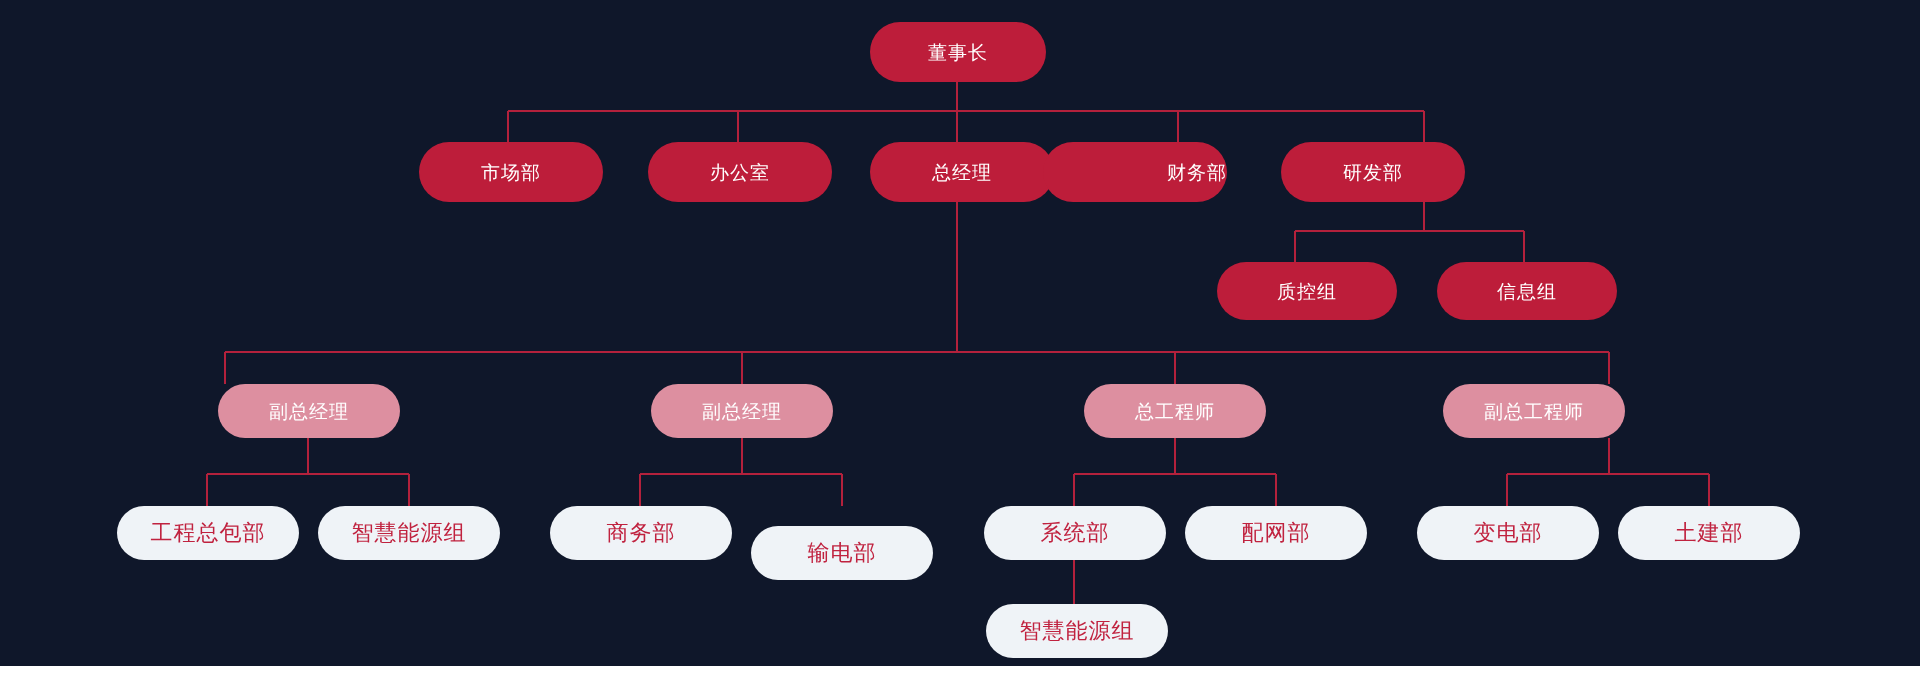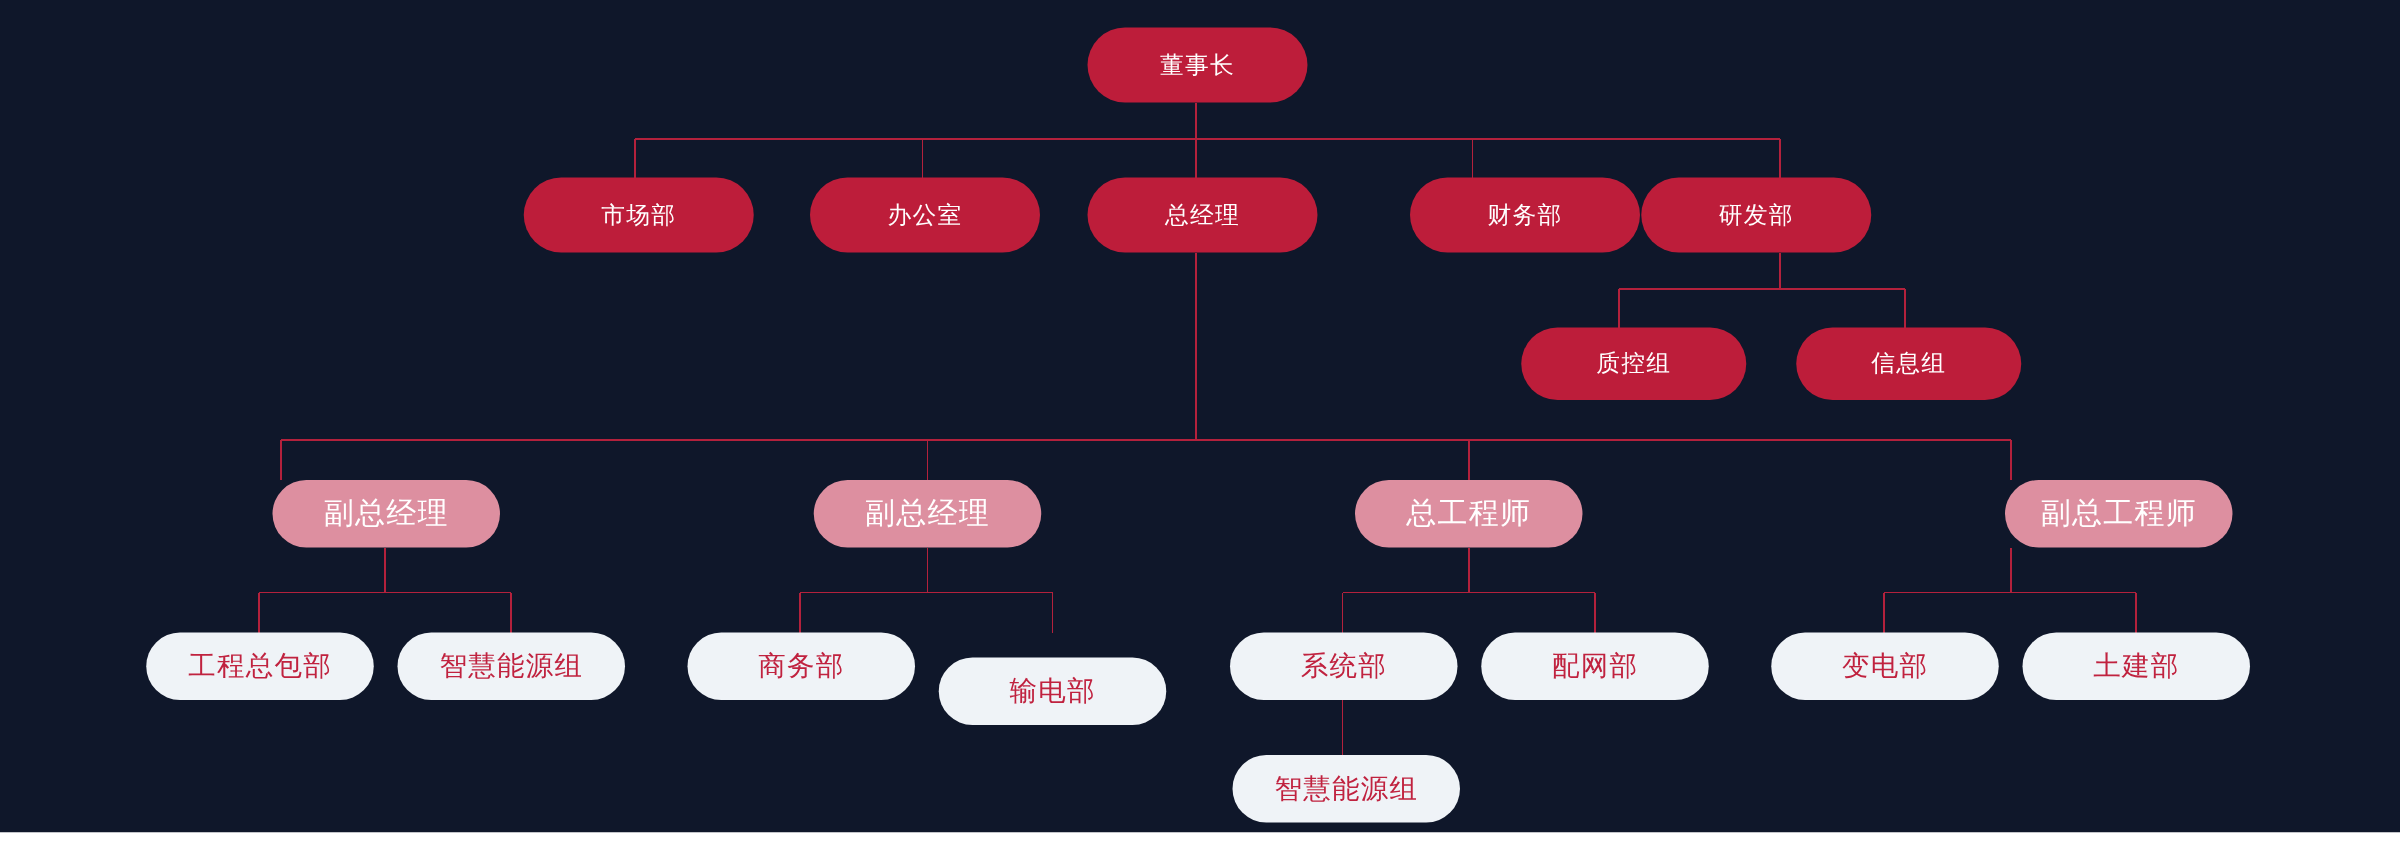--- a/index.html
+++ b/index.html
@@ -42,21 +42,21 @@
     line-height: 1;
   }
   .tier-primary {
     background: #bd1d3a;
     color: #ffffff;
     font-size: 19px;
   }
   .tier-secondary {
     background: #dd8fa0;
     color: #ffffff;
-    font-size: 24px;
+    font-size: 19px;
   }
   .tier-tertiary {
     background: #eff3f7;
     color: #c0223f;
     font-size: 22px;
   }
 </style>
 </head>
 <body>
 
@@ -103,42 +103,42 @@
       </div>
       <div class="node tier-primary" style="left: 419px; top: 142px; width: 184px; height: 60px;">
         <span class="node-label">市场部</span>
       </div>
       <div class="node tier-primary" style="left: 648px; top: 142px; width: 184px; height: 60px;">
         <span class="node-label">办公室</span>
       </div>
       <div class="node tier-primary" style="left: 870px; top: 142px; width: 184px; height: 60px;">
         <span class="node-label">总经理</span>
       </div>
-      <div class="node tier-primary" style="left: 1128px; top: 142px; width: 184px; height: 60px;">
+      <div class="node tier-primary" style="left: 1043px; top: 142px; width: 184px; height: 60px; justify-content: flex-end;">
         <span class="node-label">财务部</span>
       </div>
-      <div class="node tier-primary" style="left: 1313px; top: 142px; width: 184px; height: 60px;">
+      <div class="node tier-primary" style="left: 1281px; top: 142px; width: 184px; height: 60px;">
         <span class="node-label">研发部</span>
       </div>
       <div class="node tier-primary" style="left: 1217px; top: 262px; width: 180px; height: 58px;">
         <span class="node-label">质控组</span>
       </div>
       <div class="node tier-primary" style="left: 1437px; top: 262px; width: 180px; height: 58px;">
         <span class="node-label">信息组</span>
       </div>
       <div class="node tier-secondary" style="left: 218px; top: 384px; width: 182px; height: 54px;">
         <span class="node-label">副总经理</span>
       </div>
       <div class="node tier-secondary" style="left: 651px; top: 384px; width: 182px; height: 54px;">
         <span class="node-label">副总经理</span>
       </div>
       <div class="node tier-secondary" style="left: 1084px; top: 384px; width: 182px; height: 54px;">
         <span class="node-label">总工程师</span>
       </div>
-      <div class="node tier-secondary" style="left: 1604px; top: 384px; width: 182px; height: 54px;">
+      <div class="node tier-secondary" style="left: 1443px; top: 384px; width: 182px; height: 54px;">
         <span class="node-label">副总工程师</span>
       </div>
       <div class="node tier-tertiary" style="left: 117px; top: 506px; width: 182px; height: 54px;">
         <span class="node-label">工程总包部</span>
       </div>
       <div class="node tier-tertiary" style="left: 318px; top: 506px; width: 182px; height: 54px;">
         <span class="node-label">智慧能源组</span>
       </div>
       <div class="node tier-tertiary" style="left: 550px; top: 506px; width: 182px; height: 54px;">
         <span class="node-label">商务部</span>

